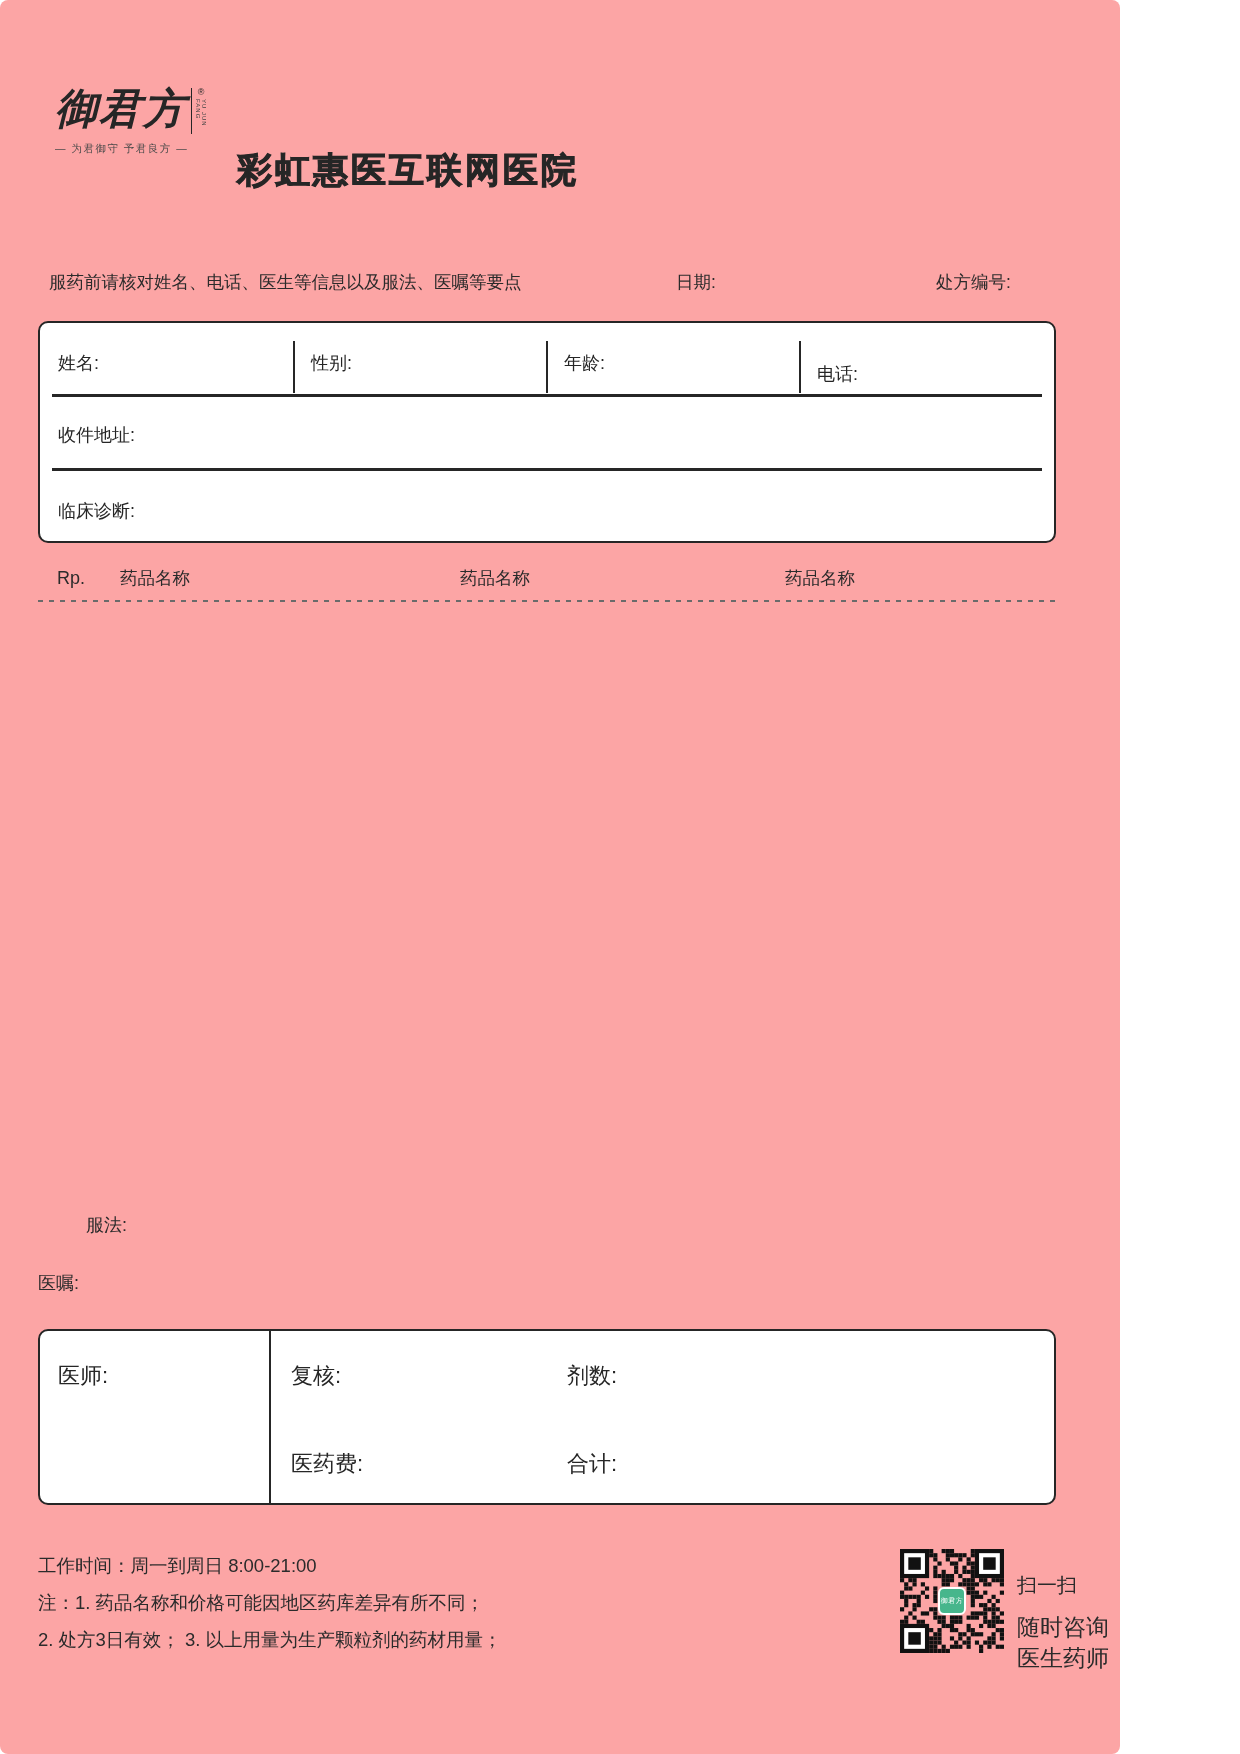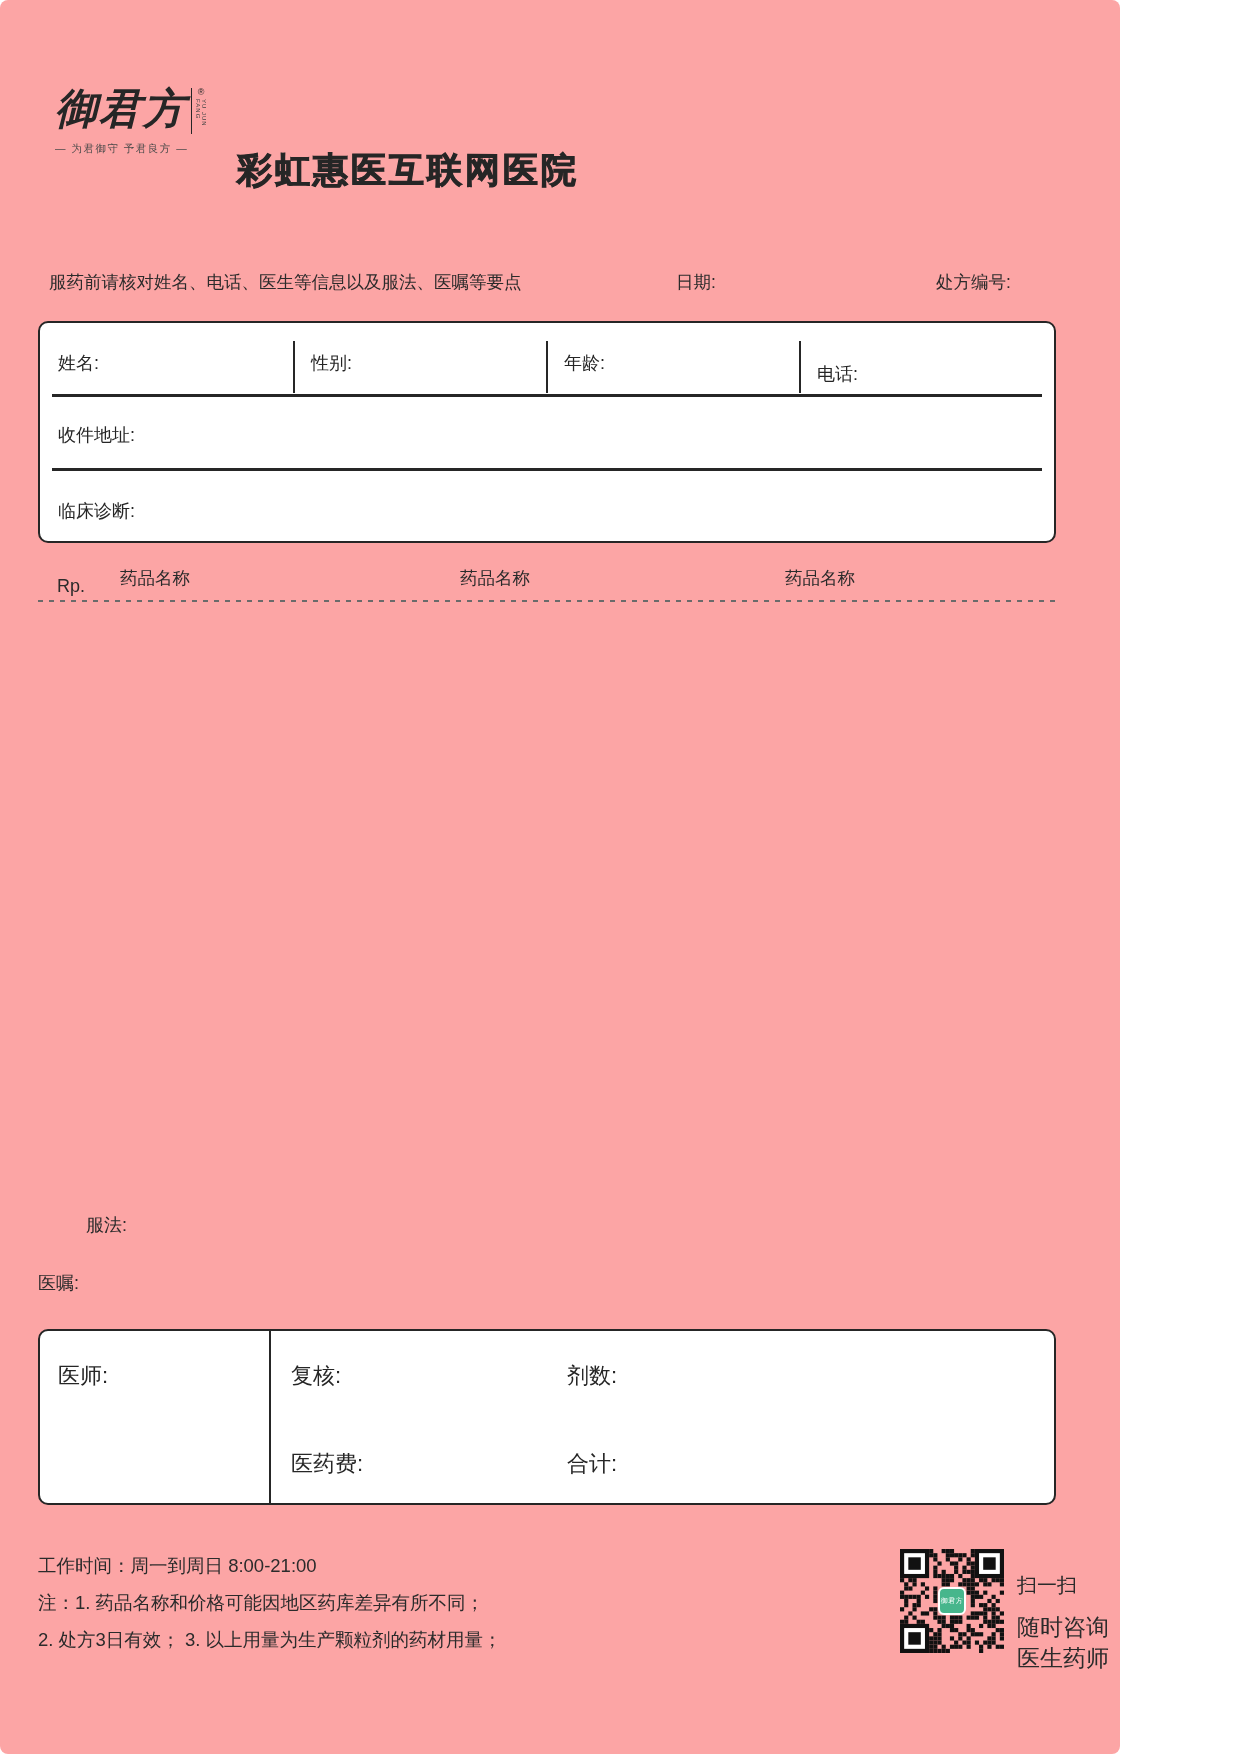--- a/index.html
+++ b/index.html
@@ -50,21 +50,21 @@
   .pb-phone   { left:777px; top:28px;margin-top:11px; }
   .pb-vdiv { position:absolute; top:18px; width:2px; height:52px; background:#262626; }
   .pb-vdiv-1 { left:253px; } .pb-vdiv-2 { left:506px; } .pb-vdiv-3 { left:759px; }
   .pb-hline { position:absolute; left:12px; width:990px; height:2.5px; background:#262626; }
   .pb-hline-1 { top:71px; } .pb-hline-2 { top:145px; }
   .pb-address   { left:18px; top:100px; }
   .pb-diagnosis { left:18px; top:176px; }
 
   
   .rp-row { position:absolute; left:0; top:566px; width:1240px; height:24px; }
-  .rp-label { position:absolute; left:57px; top:2px; font-size:18px;margin-top:8px; }
+  .rp-label { position:absolute; left:57px; top:2px; font-size:18px; }
   .drug-col-1 { position:absolute; left:120px; top:0; font-size:17.5px; }
   .drug-col-2 { position:absolute; left:460px; top:0; font-size:17.5px; }
   .drug-col-3 { position:absolute; left:785px; top:0; font-size:17.5px; }
   .dashed-line {
     position:absolute; left:38px; top:600px; width:1018px; height:1.8px;
     background:repeating-linear-gradient(90deg,#6a6a6a 0 5px,transparent 5px 11px);
   }
 
   
   .usage-label  { position:absolute; left:38px; top:1213px; font-size:18px;margin-left:48px; }

